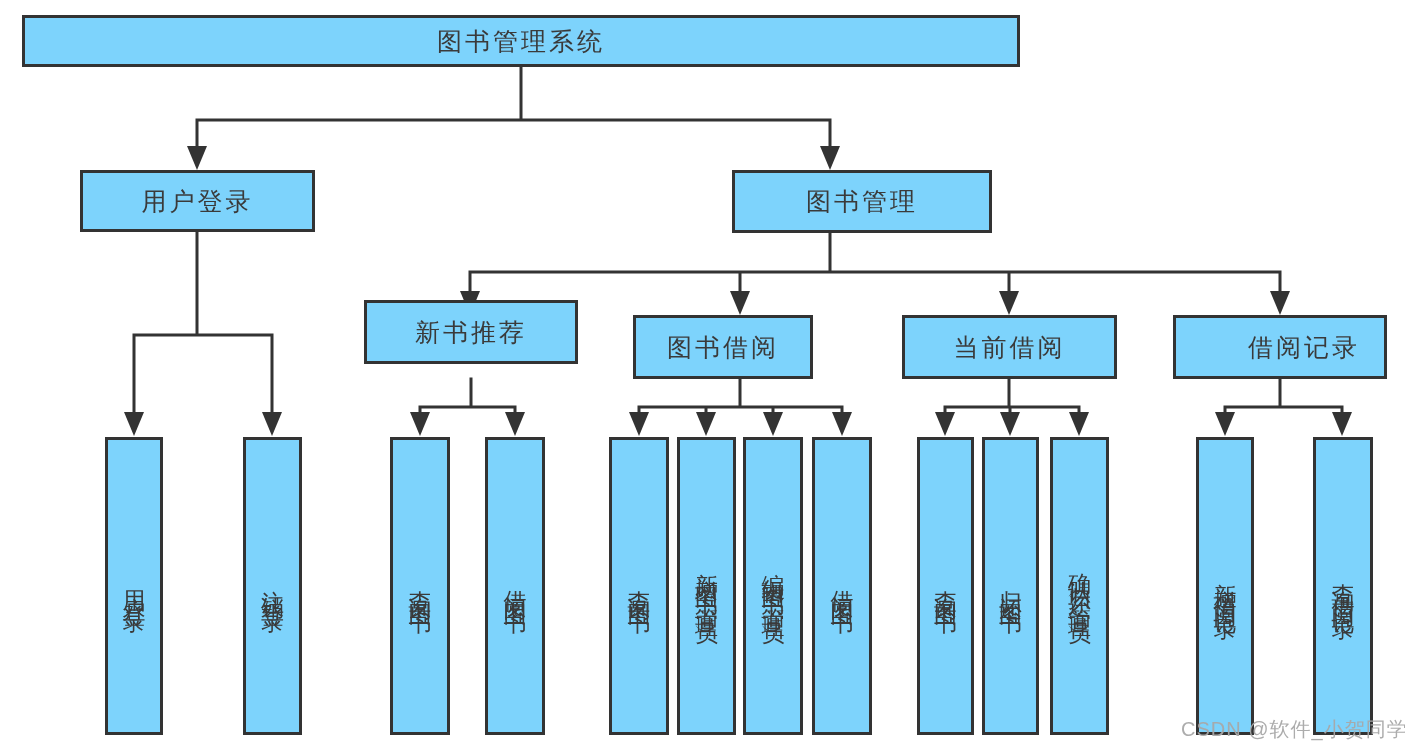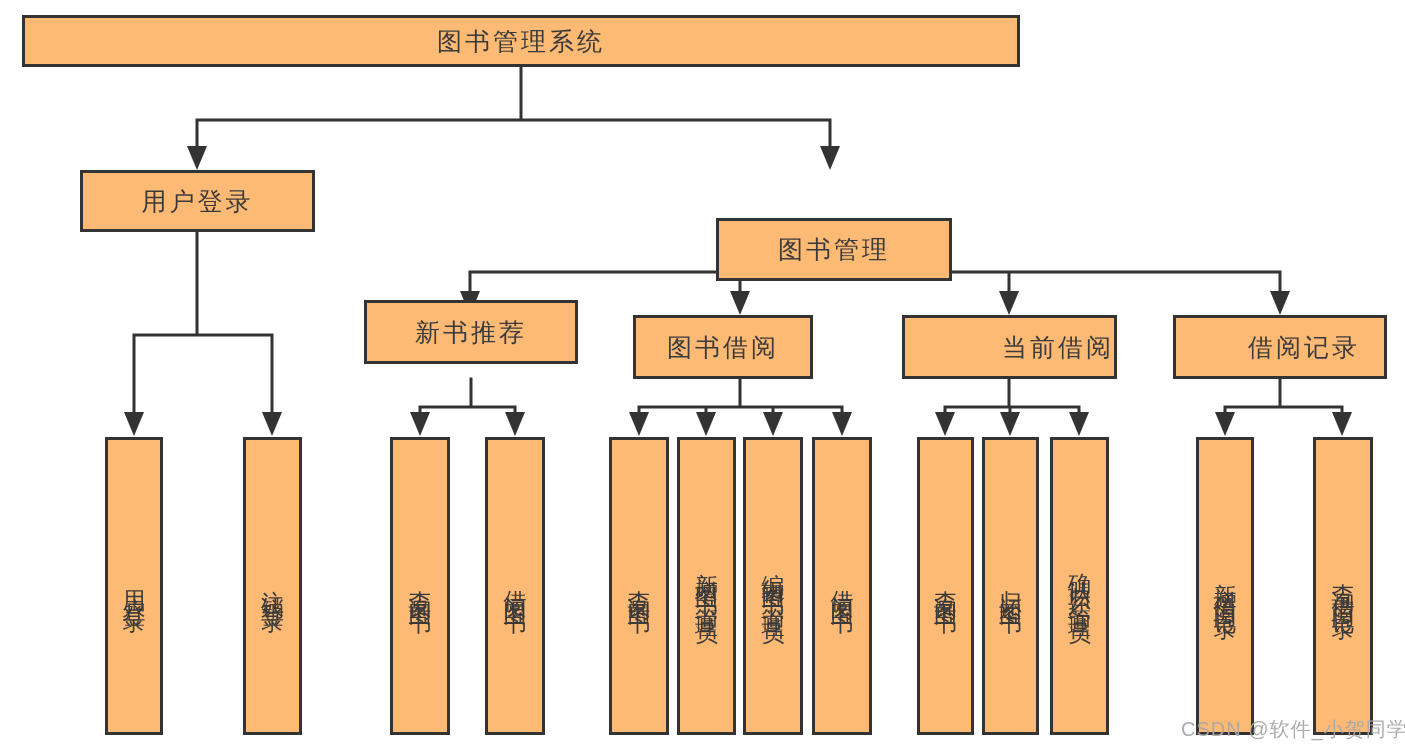--- a/index.html
+++ b/index.html
@@ -14,21 +14,21 @@
   .connectors {
     position: absolute;
     left: 0; top: 0;
     width: 1405px; height: 747px;
     pointer-events: none;
   }
   .node {
     position: absolute;
     box-sizing: border-box;
     border: 3px solid #333333;
-    background: #fdba74;
+    background: #7dd3fc;
     display: flex;
     align-items: center;
     justify-content: center;
     color: #3a3a3a;
   }
   .node .hlabel {
     font-size: 25px;
     letter-spacing: 3px;
     white-space: nowrap;
     line-height: 1;
@@ -38,25 +38,25 @@
     text-orientation: mixed;
     font-size: 23px;
     letter-spacing: 7px;
     line-height: 1;
     white-space: nowrap;
   }
   
   #n-root   { left: 22px;  top: 15px;  width: 998px; height: 52px; }
   
   #n-login  { left: 80px;  top: 170px; width: 235px; height: 62px; }
-  #n-mgmt   { left: 716px; top: 170px; width: 236px; height: 63px; margin-top: 48px; }
+  #n-mgmt   { left: 732px; top: 170px; width: 260px; height: 63px; }
   
   #n-rec    { left: 364px;  top: 300px; width: 214px; height: 64px; }
   #n-borrow { left: 633px;  top: 315px; width: 180px; height: 64px; }
-  #n-cur    { left: 902px;  top: 315px; width: 215px; height: 64px; justify-content: flex-end; }
+  #n-cur    { left: 902px;  top: 315px; width: 215px; height: 64px; }
   #n-rcd    { left: 1173px; top: 315px; width: 214px; height: 64px; padding-left: 48px; }
   
   .leaf     { top: 437px; height: 298px; }
   #lf-ulogin  { left: 105px;  width: 58px; }
   #lf-logout  { left: 243px;  width: 59px; }
   #lf-rec-q   { left: 390px;  width: 60px; }
   #lf-rec-b   { left: 485px;  width: 60px; }
   #lf-bor-q   { left: 609px;  width: 60px; }
   #lf-bor-add { left: 677px;  width: 59px; }
   #lf-bor-edit{ left: 743px;  width: 60px; }

